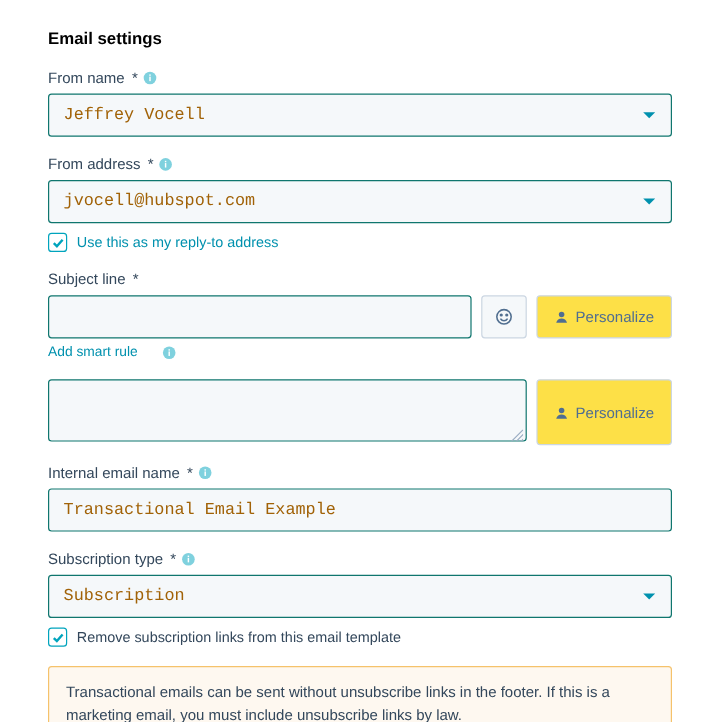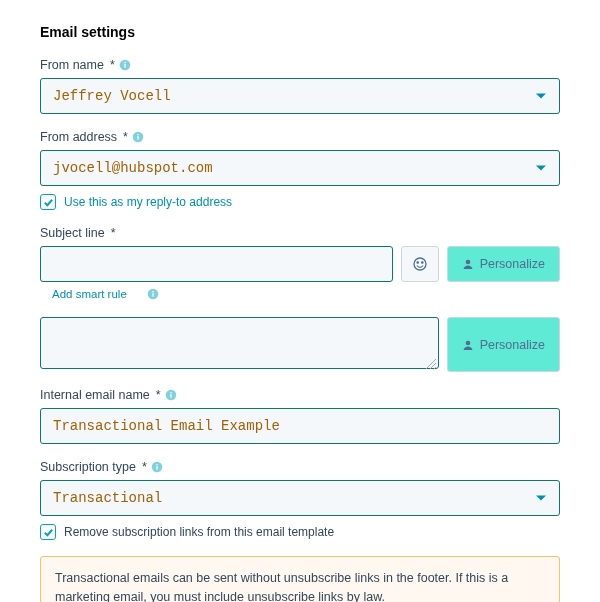--- a/index.html
+++ b/index.html
@@ -80,21 +80,21 @@
     border: 1px solid #cbd6e2;
     border-radius: 3px;
     display: flex;
     align-items: center;
     justify-content: center;
     cursor: pointer;
     color: #516f90;
   }
   .icon-btn svg { width: 16px; height: 16px; }
   .btn {
-    background: #5eead4;
+    background: #fde047;
     border: 1px solid #cbd6e2;
     border-radius: 3px;
     padding: 0 14px;
     font-size: 12.5px;
     color: #506e91;
     display: flex;
     align-items: center;
     gap: 6px;
     cursor: pointer;
   }
@@ -134,21 +134,20 @@
   }
   .checkbox svg { width: 11px; height: 11px; }
   .smart-link {
     display: inline-flex;
     align-items: center;
     gap: 20px;
     color: #0091ae;
     font-size: 11.5px;
     margin-top: 6px;
     cursor: pointer;
-    margin-left: 12px;
   }
   .alert {
     background: #fef8f0;
     border: 1px solid #f5c26b;
     border-radius: 3px;
     padding: 12px 14px;
     font-size: 12.5px;
     color: #33475b;
     line-height: 1.5;
     margin-top: 4px;
@@ -297,21 +296,21 @@
       <span class="info-icon">
         <svg viewBox="0 0 16 16" fill="currentColor">
             <circle cx="8" cy="8" r="7"></circle>
             <rect x="7.2" y="6.5" width="1.6" height="5" fill="#fff"></rect>
             <rect x="7.2" y="4" width="1.6" height="1.6" fill="#fff"></rect>
           </svg>
       </span>
     </div>
   </div>
   <div class="select">
-    <span>Transactional</span>
+    <span>Subscription</span>
     <span class="caret">
       <svg viewBox="0 0 12 12" fill="currentColor">
           <path d="M1 3.5 L6 8.5 L11 3.5 Z"></path>
         </svg>
     </span>
   </div>
   <div class="check-row">
     <div class="checkbox">
       <svg viewBox="0 0 12 12" fill="none" stroke="currentColor" stroke-width="2.2">
           <path d="M2 6.2 L4.8 9 L10 3"></path>

